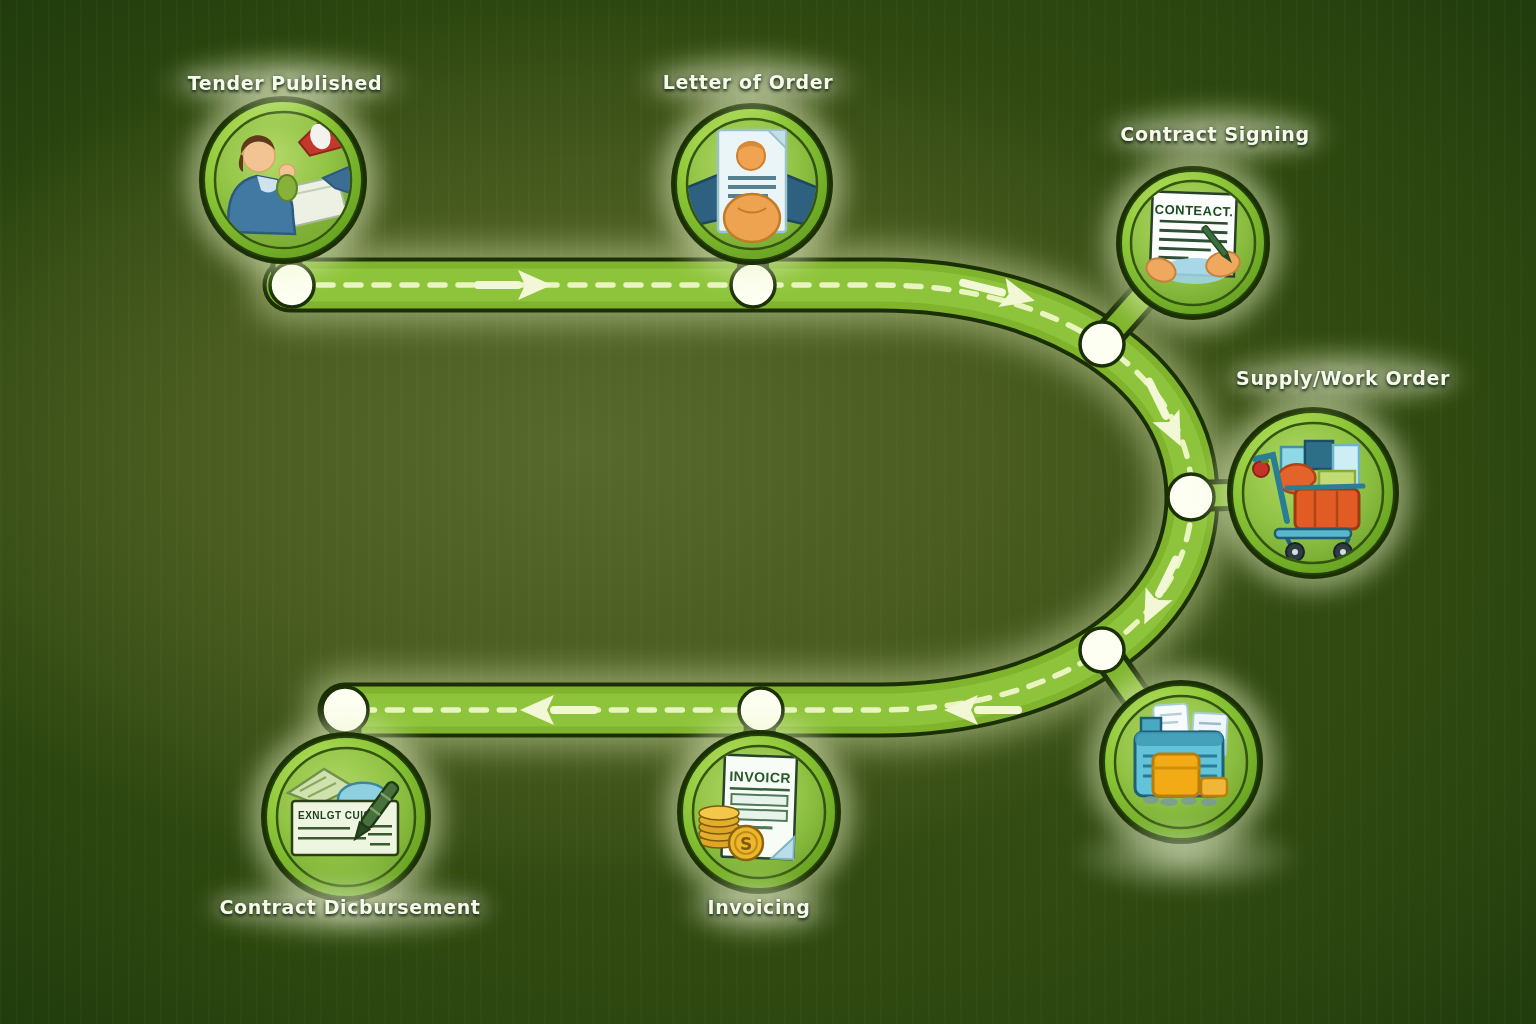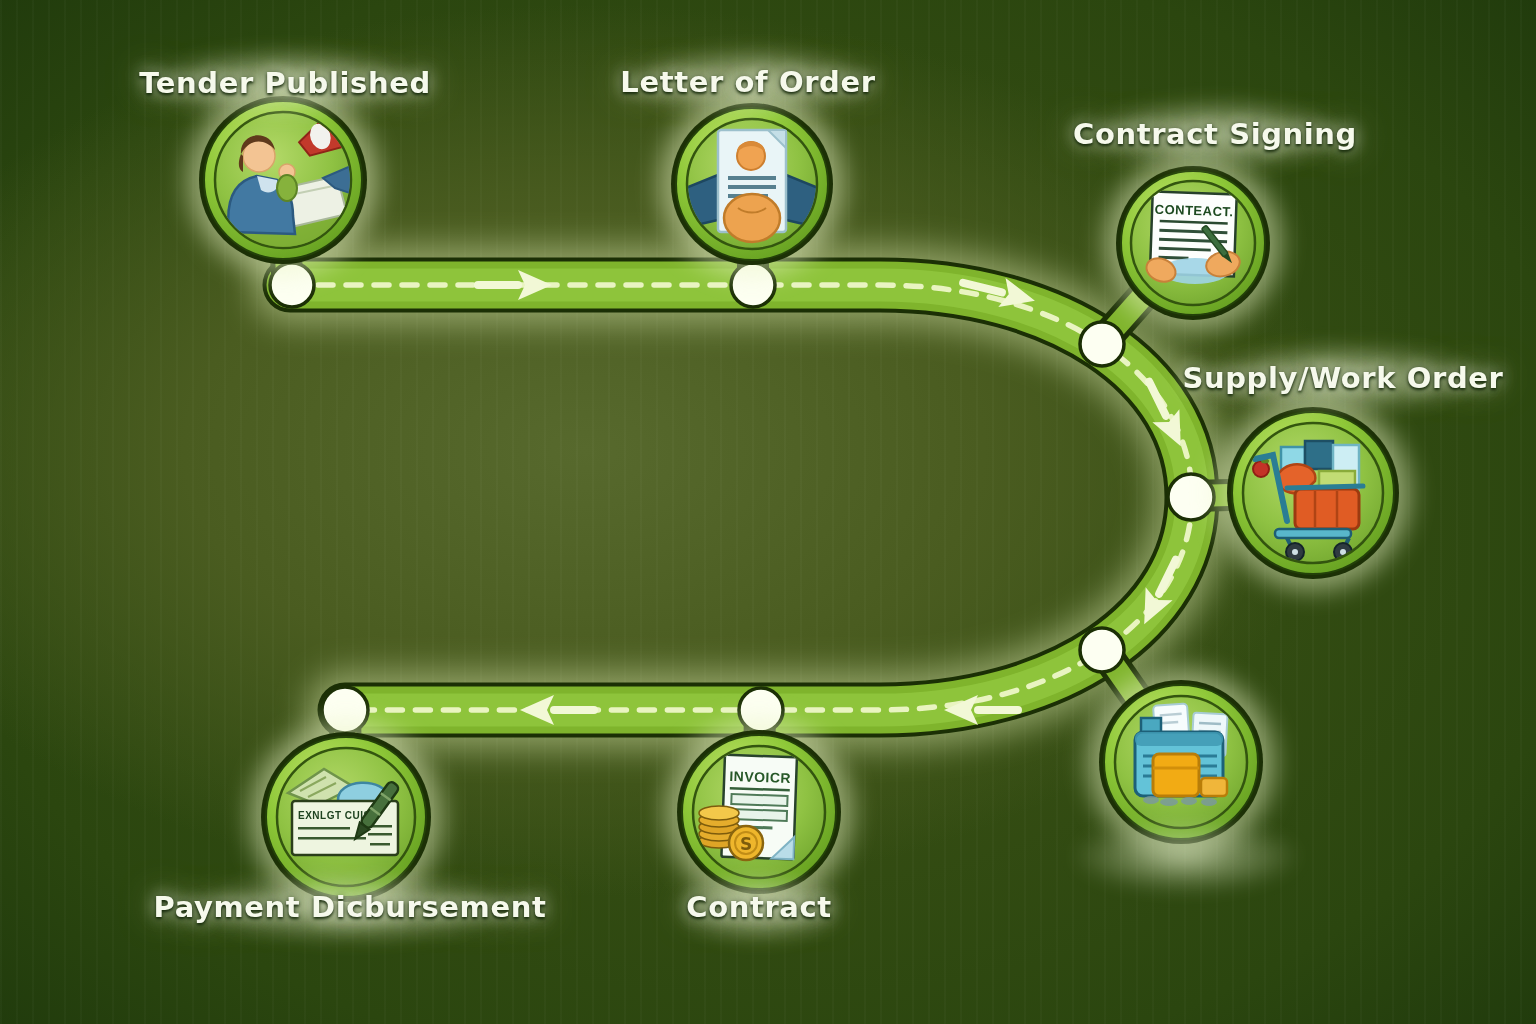--- a/index.html
+++ b/index.html
@@ -7,21 +7,21 @@
     position:relative;width:1536px;height:1024px;overflow:hidden;
     font-family:"DejaVu Sans","Liberation Sans",sans-serif;
     background:
       repeating-linear-gradient(90deg, rgba(255,255,255,0.025) 0 2px, rgba(0,0,0,0) 2px 16px),
       radial-gradient(1050px 620px at 38% 44%, #57692d 0%, #4a5c20 38%, rgba(74,92,32,0) 72%),
       radial-gradient(1600px 1100px at 50% 50%, #3f5417 0%, #2b460f 52%, #17310a 82%, #102506 100%);
   }
   svg{position:absolute;left:0;top:0;}
   .step-label{
     position:absolute;transform:translate(-50%,-50%);
-    font-weight:700;font-size:29px;letter-spacing:.6px;color:#f6f9ec;white-space:nowrap;
+    font-weight:700;font-size:19px;letter-spacing:.6px;color:#f6f9ec;white-space:nowrap;
     text-shadow:0 2px 3px rgba(15,35,5,.9),0 0 6px rgba(20,40,8,.5),
                 0 0 16px rgba(250,255,235,.75),0 0 34px rgba(235,250,200,.55);
   }
   .halo{
     position:absolute;transform:translate(-50%,-50%);border-radius:50%;
     background:radial-gradient(closest-side, rgba(240,250,214,.55), rgba(240,250,214,.25) 45%, rgba(240,250,214,0) 75%);
     filter:blur(9px);pointer-events:none;
   }
 </style>
 </head>
@@ -332,16 +332,16 @@
   <div class="halo" style="left:1215px;top:134px;width:340px;height:100px;"></div>
   <div class="halo" style="left:1343px;top:378px;width:360px;height:100px;"></div>
   <div class="halo" style="left:1186px;top:856px;width:310px;height:100px;"></div>
   <div class="halo" style="left:759px;top:907px;width:230px;height:100px;"></div>
   <div class="halo" style="left:350px;top:907px;width:420px;height:100px;"></div>
 
   <div class="step-label" style="left:285px;top:83px;">Tender Published</div>
   <div class="step-label" style="left:748px;top:82px;">Letter of Order</div>
   <div class="step-label" style="left:1343px;top:378px;">Supply/Work Order</div>
   <div class="step-label" style="left:1215px;top:134px;">Contract Signing</div>
-  <div class="step-label" style="left:759px;top:907px;">Contract</div>
-  <div class="step-label" style="left:350px;top:907px;">Payment Dicbursement</div>
+  <div class="step-label" style="left:759px;top:907px;">Invoicing</div>
+  <div class="step-label" style="left:350px;top:907px;">Contract Dicbursement</div>
 
 </div>
 
 </body></html>

